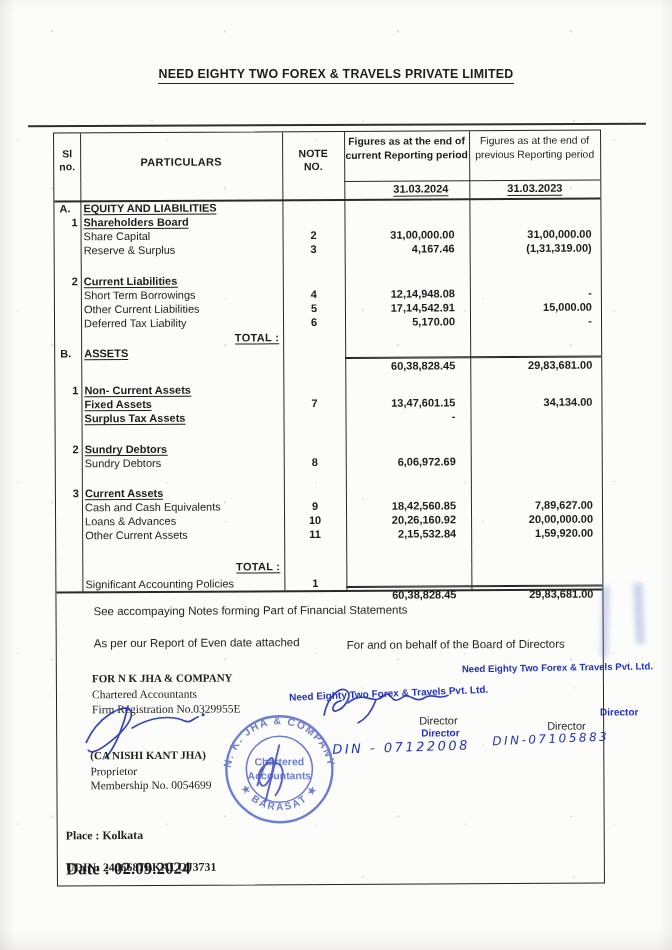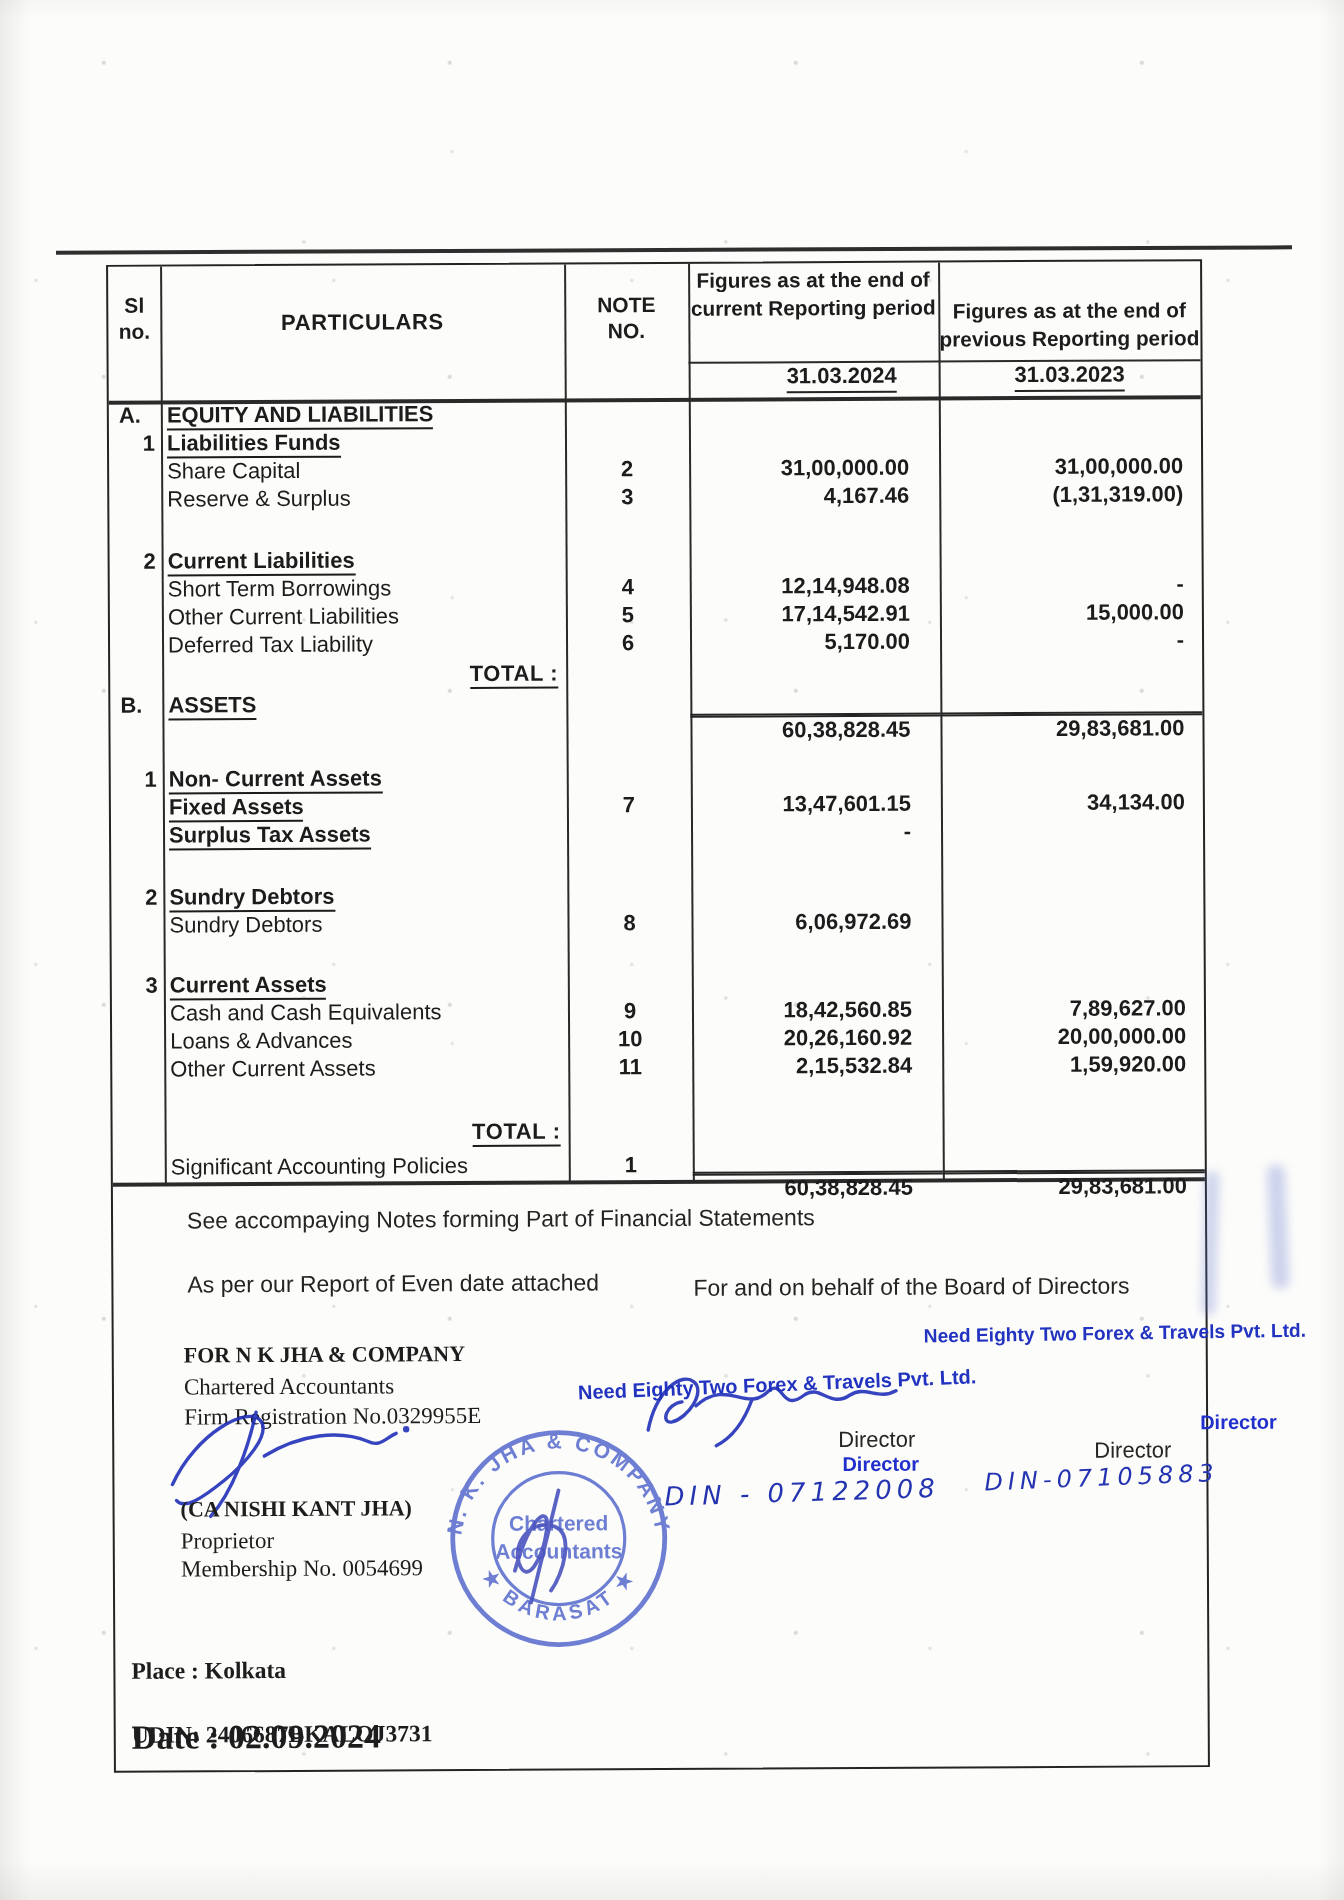--- a/index.html
+++ b/index.html
@@ -37,21 +37,21 @@
   .vl-1{left:26px;}.vl-2{left:228px;}.vl-3{left:290px;}.vl-4{left:415px;}
   .hl-dates{position:absolute;left:290px;right:0;top:49px;height:1.4px;background:#2a2a2a;}
   .hl-headbot{position:absolute;left:0;right:0;top:67px;height:1.5px;background:#2a2a2a;}
   .hl-bsbot{position:absolute;left:0;right:0;top:458px;height:1.6px;background:#2a2a2a;}
 
   
   .h-sl{position:absolute;left:0;top:14px;width:26px;text-align:center;font-weight:bold;font-size:10.5px;line-height:13px;}
   .h-part{position:absolute;left:26px;top:23px;width:202px;text-align:center;font-weight:bold;font-size:11px;letter-spacing:.3px;}
   .h-note{position:absolute;left:228px;top:15px;width:62px;text-align:center;font-weight:bold;font-size:10.5px;line-height:13px;}
   .h-cur{position:absolute;left:290px;top:3px;width:125px;text-align:center;font-weight:bold;font-size:10.4px;line-height:13.6px;}
-  .h-prev{position:absolute;left:415px;top:3px;width:131px;text-align:center;font-weight:bold;font-size:10.4px;line-height:13.6px;margin-top:16px;}
+  .h-prev{position:absolute;left:415px;top:3px;width:131px;text-align:center;font-weight:normal;font-size:10.4px;line-height:13.6px;}
   .h-date-cur{position:absolute;left:304px;top:51px;width:125px;text-align:center;font-weight:bold;font-size:11px;}
   .h-date-prev{position:absolute;left:415px;top:51px;width:131px;text-align:center;font-weight:bold;font-size:11px;}
   .h-date-cur span,.h-date-prev span{border-bottom:1.4px solid #242424;padding-bottom:1px;}
 
   
   .bs-body{position:absolute;left:0;top:68px;right:0;}
   .row{display:flex;font-size:11px;}
   .cell{box-sizing:border-box;white-space:nowrap;}
   .cell.sl{width:26px;text-align:right;padding-right:3px;font-weight:bold;}
   .cell.label{width:202px;padding-left:3px;}
@@ -74,20 +74,21 @@
   .blk-dir{position:absolute;font-size:11px;color:#262626;white-space:nowrap;}
   .din{position:absolute;font-family:"DejaVu Sans",sans-serif;font-style:italic;color:#2433b0;letter-spacing:2.5px;white-space:nowrap;}
   .sig{position:absolute;}
   .smudge{position:absolute;background:rgba(95,115,205,.30);filter:blur(2.5px);border-radius:4px;}
 </style>
 </head>
 <body>
 
 <div class="page">
 
+  <div class="doc-title"><span>NEED EIGHTY TWO FOREX &amp; TRAVELS PRIVATE LIMITED</span></div>
   <div class="full-rule"></div>
 
   <div class="outer-box">
 
     <div class="vline vl-1"></div>
     <div class="vline vl-2"></div>
     <div class="vline vl-3"></div>
     <div class="vline vl-4"></div>
     <div class="hl-dates"></div>
     <div class="hl-headbot"></div>
@@ -112,21 +113,21 @@
     <div class="bs-body">
         <div class="row section" style="height: 14px; line-height: 14px;">
           <div class="cell sl"><span>A.</span></div>
           <div class="cell label"><span>EQUITY AND LIABILITIES</span></div>
           <div class="cell note"><span></span></div>
           <div class="cell cur"><span></span></div>
           <div class="cell prev"><span></span></div>
         </div>
         <div class="row subhead" style="height: 14px; line-height: 14px;">
           <div class="cell sl"><span>1</span></div>
-          <div class="cell label"><span>Liabilities Funds</span></div>
+          <div class="cell label"><span>Shareholders Board</span></div>
           <div class="cell note"><span></span></div>
           <div class="cell cur"><span></span></div>
           <div class="cell prev"><span></span></div>
         </div>
         <div class="row item" style="height: 14px; line-height: 14px;">
           <div class="cell sl"><span></span></div>
           <div class="cell label"><span>Share Capital</span></div>
           <div class="cell note"><span>2</span></div>
           <div class="cell cur"><span>31,00,000.00</span></div>
           <div class="cell prev"><span>31,00,000.00</span></div>

